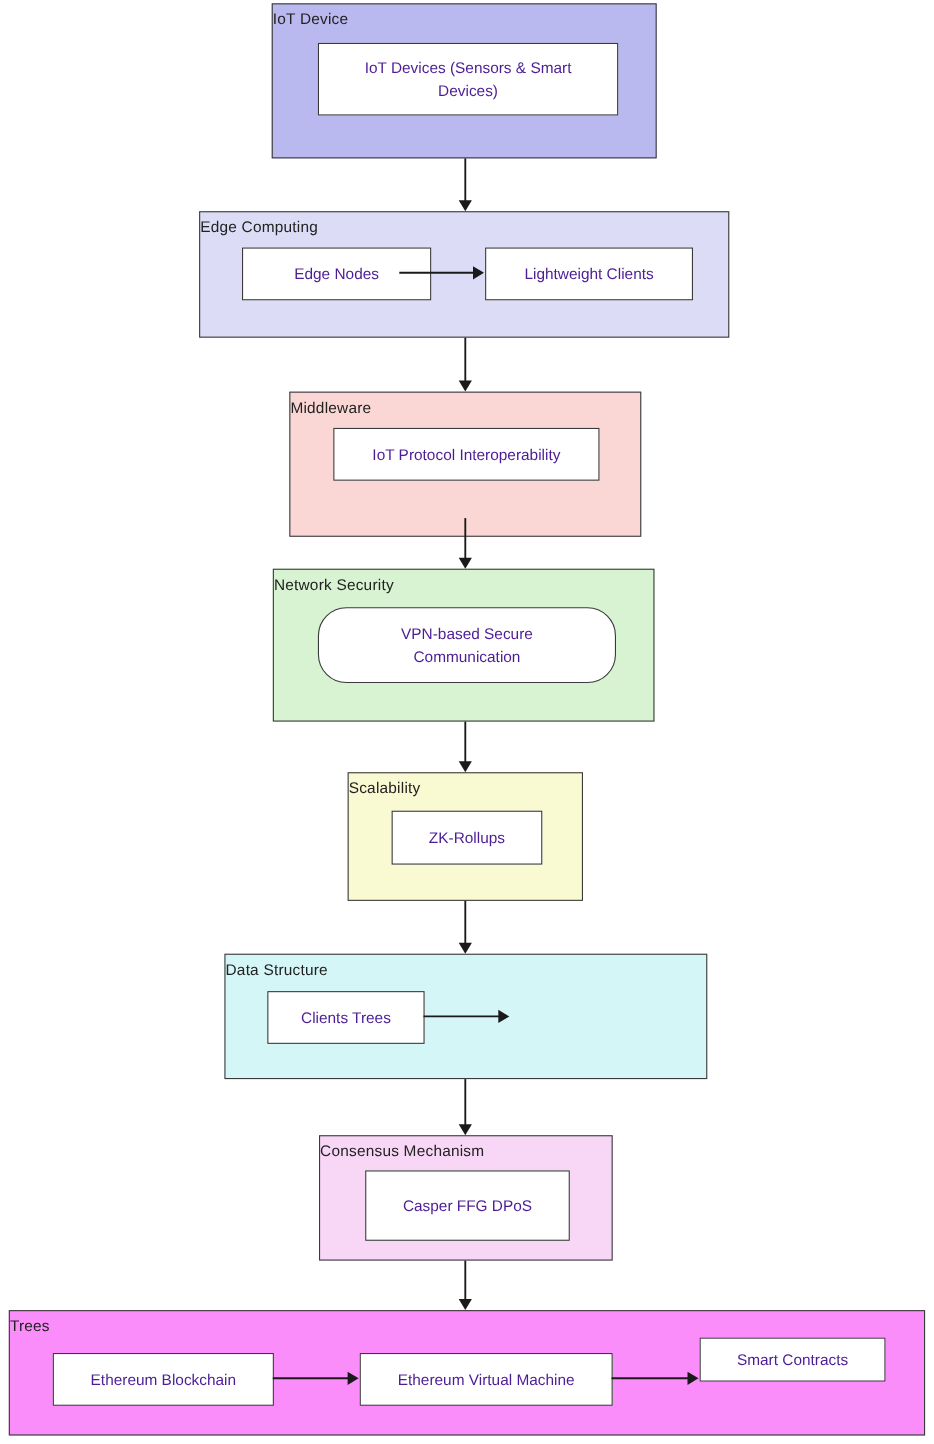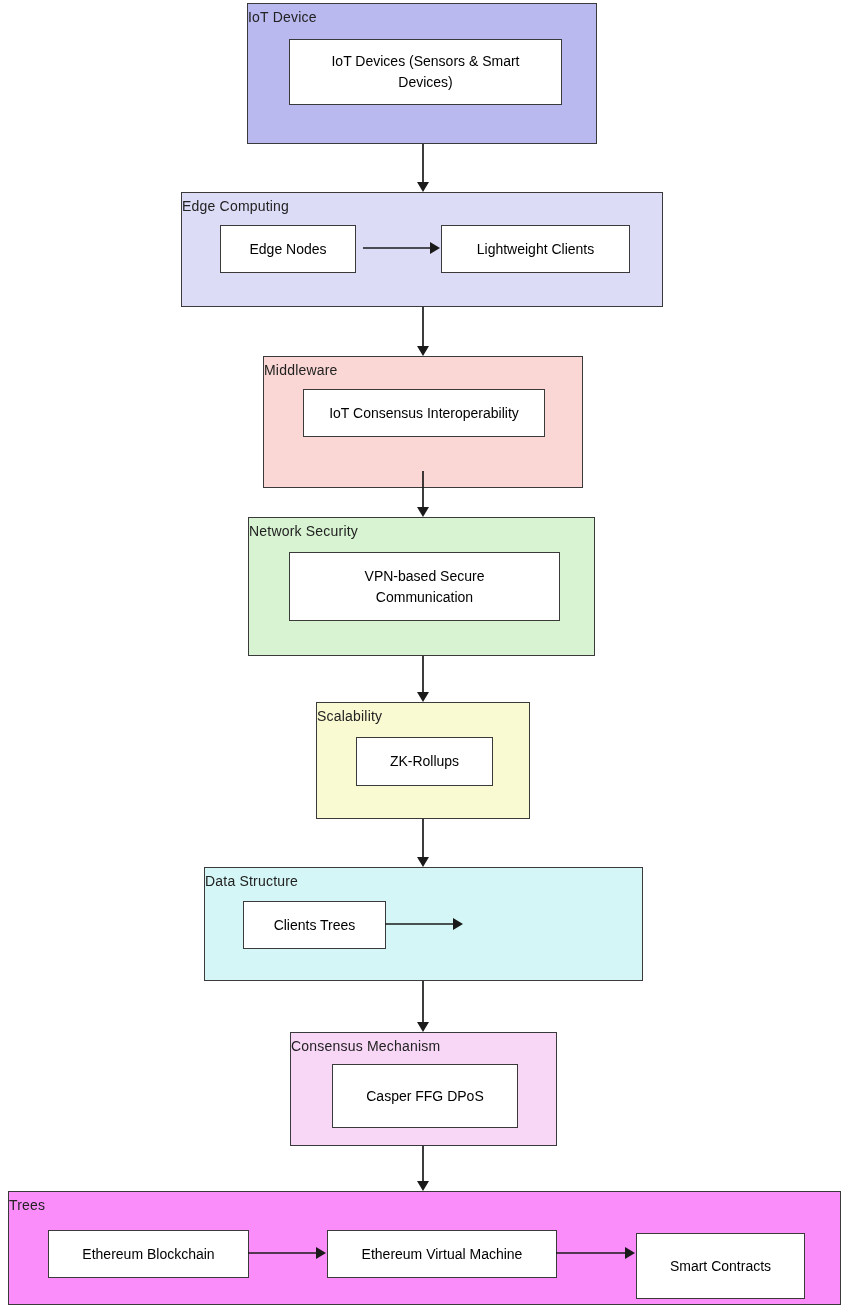--- a/index.html
+++ b/index.html
@@ -34,21 +34,21 @@
     background: #ffffff;
     border: 1px solid #3a3a3a;
     box-sizing: border-box;
     display: flex;
     align-items: center;
     justify-content: center;
     text-align: center;
   }
   .node span {
     font-size: 14px;
-    color: #000000;
+    color: #4c1d95;
     line-height: 1.5;
   }
   .wrap-220 span { max-width: 220px; display: inline-block; }
   .wrap-180 span { max-width: 185px; display: inline-block; }
   .arrows {
     position: absolute;
     left: 0;
     top: 0;
     pointer-events: none;
   }
@@ -68,38 +68,38 @@
 
   <div class="section" style="left: 247px; top: 3px; width: 350px; height: 141px; background-color: rgb(185, 185, 239);">
     <div class="section-title">IoT Device</div>
     <div class="node wrap-220" style="left:41px; top:35px; width:273px; height:66px;">
       <span>IoT Devices (Sensors &amp; Smart Devices)</span>
     </div>
   </div>
 
   <div class="section" style="left: 181px; top: 192px; width: 482px; height: 115px; background-color: rgb(220, 220, 247);">
     <div class="section-title">Edge Computing</div>
-    <div class="node" style="left:38px; top:32px; width:136px; height:48px;">
+    <div class="node" style="left:38px; top:32px; width:172px; height:48px;">
       <span>Edge Nodes</span>
     </div>
     <div class="node" style="left:259px; top:32px; width:189px; height:48px;align-items:center;">
       <span>Lightweight Clients</span>
     </div>
   </div>
 
   <div class="section" style="left: 263px; top: 356px; width: 320px; height: 132px; background-color: rgb(250, 215, 212);">
     <div class="section-title">Middleware</div>
     <div class="node" style="left:39px; top:32px; width:242px; height:48px;">
-      <span>IoT Consensus Interoperability</span>
+      <span>IoT Protocol Interoperability</span>
     </div>
   </div>
 
   <div class="section" style="left: 248px; top: 517px; width: 347px; height: 139px; background-color: rgb(215, 243, 209);">
     <div class="section-title">Network Security</div>
-    <div class="node wrap-180" style="left:40px; top:34px; width:271px; height:69px;">
+    <div class="node wrap-180" style="left:40px; top:34px; width:271px; height:69px;border-radius:26px;">
       <span>VPN-based Secure Communication</span>
     </div>
   </div>
 
   <div class="section" style="left: 316px; top: 702px; width: 214px; height: 117px; background-color: rgb(250, 250, 210);">
     <div class="section-title">Scalability</div>
     <div class="node" style="left:39px; top:34px; width:137px; height:49px;">
       <span>ZK-Rollups</span>
     </div>
   </div>
@@ -119,21 +119,21 @@
   </div>
 
   <div class="section" style="left: 8px; top: 1191px; width: 833px; height: 114px; background-color: rgb(250, 141, 250);">
     <div class="section-title">Trees</div>
     <div class="node" style="left:39px; top:38px; width:201px; height:48px;">
       <span>Ethereum Blockchain</span>
     </div>
     <div class="node" style="left:318px; top:38px; width:230px; height:48px;">
       <span>Ethereum Virtual Machine</span>
     </div>
-    <div class="node" style="left:627px; top:41px; width:169px; height:66px;">
+    <div class="node" style="left:627px; top:24px; width:169px; height:40px;">
       <span>Smart Contracts</span>
     </div>
   </div>
 
   <svg class="arrows" width="849" height="1313" viewBox="0 0 849 1313">
 
     <g>
       <line class="arrow-line" x1="423" y1="144" x2="423" y2="183"></line>
       <polygon class="arrow-head" points="417,182 429,182 423,192"></polygon>
     </g>

